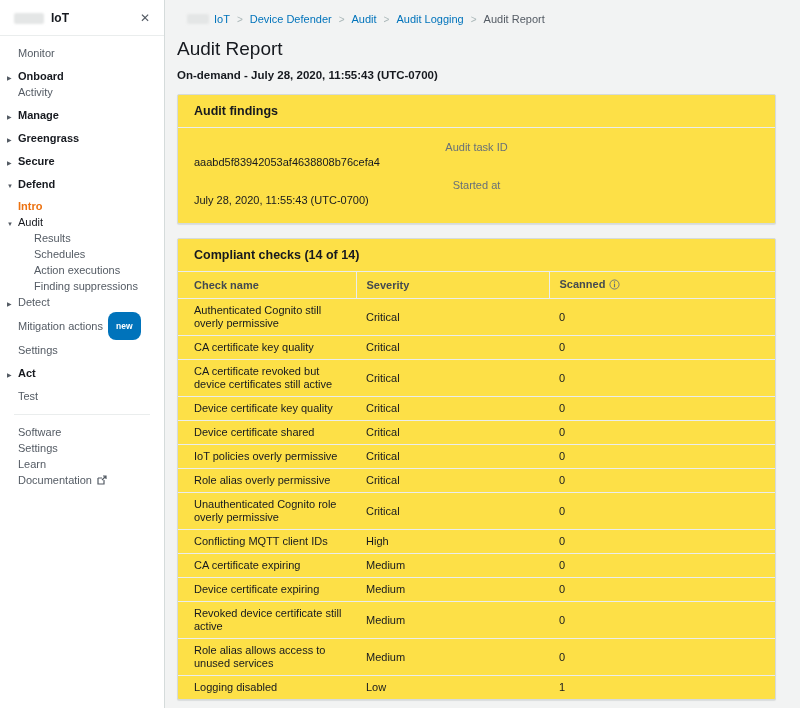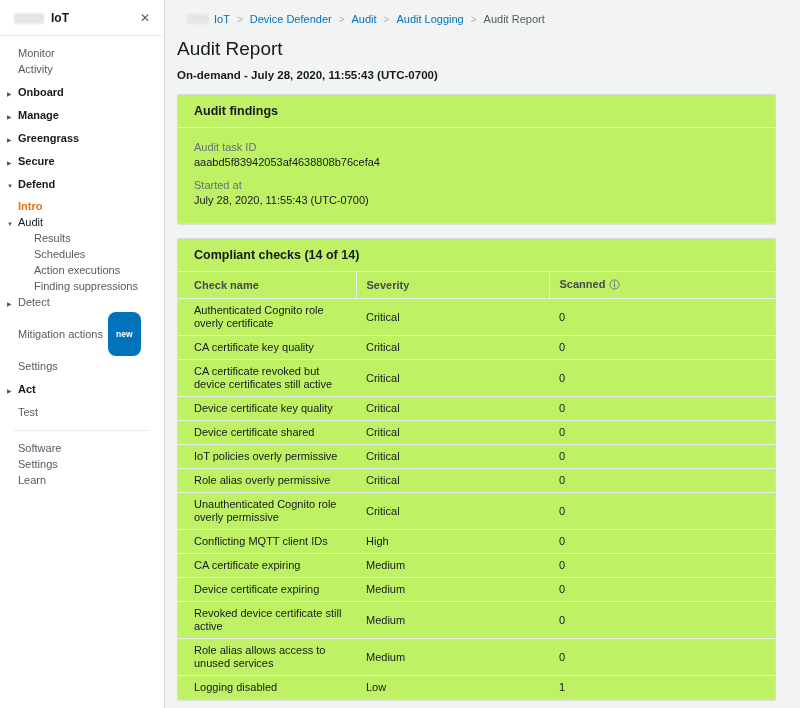--- a/index.html
+++ b/index.html
@@ -31,51 +31,51 @@
   .it { position: relative; padding: 2px 8px 2px 18px; line-height: 12px; cursor: pointer; white-space: nowrap; }
   .it.mt { margin-top: 7px; }
   .it .ar { position: absolute; left: 7px; top: 4px; font-size: 6px; color: #545b64; }
   .it.sec { color: #16191f; font-weight: bold; }
   .it.orange { color: #ec7211; font-weight: bold; margin-top: 6px; }
   .it.dark { color: #16191f; }
   .it.sub2 { padding-left: 34px; }
   .badge-new {
     display: inline-block; background: #0073bb; color: #fff;
     font-size: 8.5px; font-weight: bold; font-style: normal;
-    border-radius: 8px; padding: 16px 8px; margin-left: 5px; vertical-align: 1px;
+    border-radius: 8px; padding: 8px 8px; margin-left: 5px; vertical-align: 1px;
   }
   .sb-divider { border-top: 1px solid #eaeded; margin: 10px 14px 9px 14px; }
   .ext-ico { margin-left: 5px; vertical-align: -1px; }
 
   
   .main { flex: 1; padding: 10px 24px 0 12px; overflow: hidden; }
 
   .breadcrumb { display: flex; align-items: center; padding: 3px 0 11px 10px; color: #545b64; }
   .breadcrumb .crumb { color: #0073bb; cursor: pointer; }
   .breadcrumb .crumb.current { color: #545b64; cursor: default; }
   .breadcrumb .sep { color: #aab7b8; margin: 0 7px; font-size: 10px; }
   .redact-sm { width: 22px; height: 10px; background: #e4e6e6; border-radius: 2px; filter: blur(1.2px); margin-right: 5px; }
 
   .page-title { font-size: 19px; font-weight: normal; color: #16191f; margin: 2px 0 9px 0; }
   .page-subtitle { font-size: 11.5px; font-weight: bold; margin-bottom: 13px; }
 
   .card {
-    background: #bef264; border: 1px solid #d5dbdb; border-radius: 2px;
+    background: #fde047; border: 1px solid #d5dbdb; border-radius: 2px;
     box-shadow: 0 1px 1px 0 rgba(0,28,36,.1);
     margin-bottom: 14px;
   }
   .card-h {
     padding: 9px 16px; font-size: 12.5px; font-weight: bold;
     border-bottom: 1px solid #eaeded;
   }
   .card-b { padding: 13px 16px 15px 16px; }
 
   .field { margin-bottom: 11px; }
   .field:last-child { margin-bottom: 2px; }
-  .field .lbl { color: #687078; margin-bottom: 3px; }
+  .field .lbl { color: #687078; margin-bottom: 3px; text-align: center; }
   .field .val { color: #16191f; }
 
   table { width: 100%; border-collapse: collapse; font-size: 11px; table-layout: fixed; }
   th {
     text-align: left; font-weight: bold; color: #444a50;
     padding: 6px 10px; line-height: 12px;
   }
   th + th { border-left: 1px solid #eaeded; }
   thead tr { border-bottom: 1px solid #eaeded; }
   td { padding: 5px 10px; line-height: 13px; color: #16191f; word-wrap: break-word; }
@@ -92,41 +92,45 @@
 <body>
 
 <aside class="sidebar">
   <div class="sb-head">
     <span class="redact"></span>
     <span class="brand">IoT</span>
     <span class="sb-close">✕</span>
   </div>
   <nav>
     <div class="it"><span>Monitor</span></div>
+    <div class="it sec mt"><span class="ar">▶</span><span>Onboard</span></div>
     <div class="it"><span>Activity</span></div>
-    <div class="it sec mt"><span class="ar">▶</span><span>Onboard</span></div>
     <div class="it sec mt"><span class="ar">▶</span><span>Manage</span></div>
     <div class="it sec mt"><span class="ar">▶</span><span>Greengrass</span></div>
     <div class="it sec mt"><span class="ar">▶</span><span>Secure</span></div>
     <div class="it sec mt"><span class="ar">▼</span><span>Defend</span></div>
     <div class="it orange"><span>Intro</span></div>
     <div class="it dark"><span class="ar">▼</span><span>Audit</span></div>
     <div class="it sub2"><span>Results</span></div>
     <div class="it sub2"><span>Schedules</span></div>
     <div class="it sub2"><span>Action executions</span></div>
     <div class="it sub2"><span>Finding suppressions</span></div>
     <div class="it"><span class="ar">▶</span><span>Detect</span></div>
     <div class="it"><span>Mitigation actions</span><span class="badge-new">new</span></div>
     <div class="it"><span>Settings</span></div>
     <div class="it sec mt"><span class="ar">▶</span><span>Act</span></div>
     <div class="it mt"><span>Test</span></div>
     <div class="sb-divider"></div>
     <div class="it"><span>Software</span></div>
     <div class="it"><span>Settings</span></div>
     <div class="it"><span>Learn</span></div>
+    <div class="it"><span>Documentation</span><span class="ext-ico"><svg width="10" height="10" viewBox="0 0 10 10">
+            <path d="M1 3 h4 M1 3 v6 h6 v-4" fill="none" stroke="#545b64" stroke-width="1.2"></path>
+            <path d="M5 5 L9 1 M6 1 h3 v3" fill="none" stroke="#545b64" stroke-width="1.2"></path>
+          </svg></span></div>
   </nav>
 </aside>
 
 <main class="main">
 
   <div class="breadcrumb">
     <span class="redact-sm"></span>
     <span class="crumb">IoT</span>
     <span class="sep">&gt;</span>
     <span class="crumb">Device Defender</span>
@@ -169,21 +173,21 @@
           <th>Severity</th>
           <th><span>Scanned</span><span class="info-ico"><svg width="11" height="11" viewBox="0 0 12 12">
                   <circle cx="6" cy="6" r="5" fill="none" stroke="#687078" stroke-width="1"></circle>
                   <rect x="5.4" y="5" width="1.2" height="4" fill="#687078"></rect>
                   <rect x="5.4" y="2.6" width="1.2" height="1.4" fill="#687078"></rect>
                 </svg></span></th>
         </tr>
       </thead>
       <tbody>
           <tr>
-            <td>Authenticated Cognito role overly certificate</td>
+            <td>Authenticated Cognito still overly permissive</td>
             <td>Critical</td>
             <td>0</td>
           </tr>
           <tr>
             <td>CA certificate key quality</td>
             <td>Critical</td>
             <td>0</td>
           </tr>
           <tr>
             <td>CA certificate revoked but device certificates still active</td>

